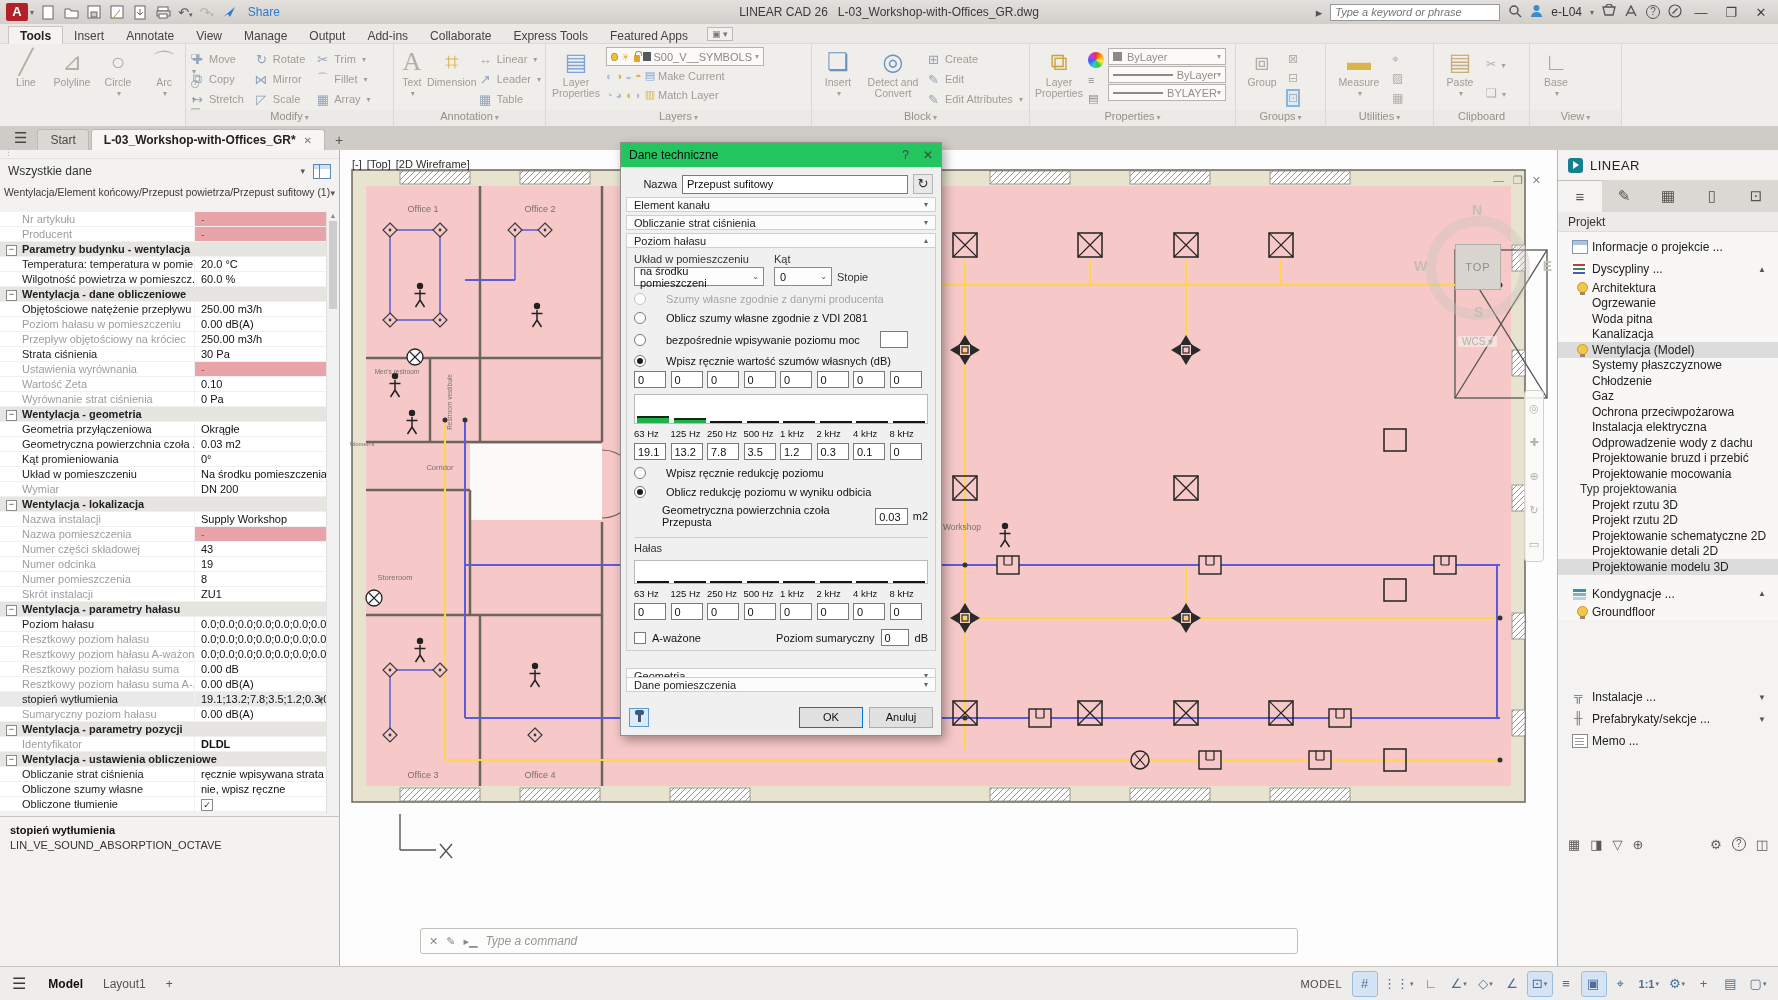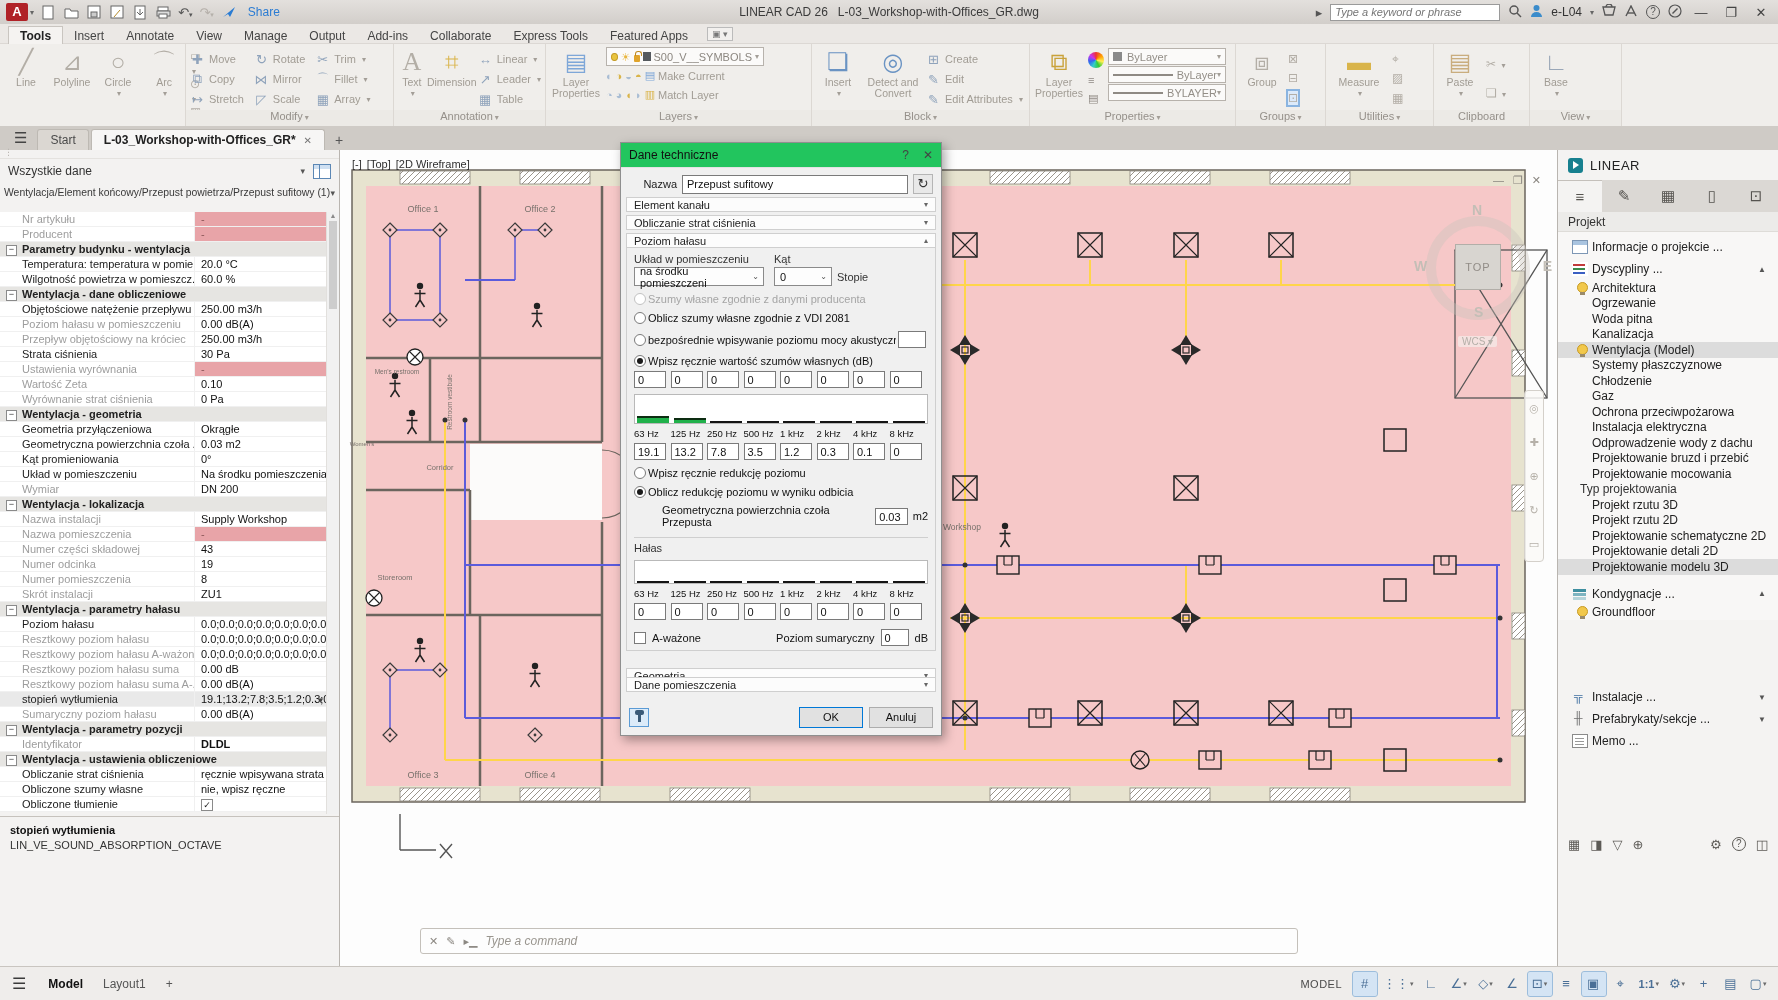--- a/index.html
+++ b/index.html
@@ -121,21 +121,21 @@
   .dlab{width:48px;text-align:right;color:#222}
   .dinput{flex:1;height:19px;border:1px solid #7a7a7a;background:#fff;padding:0 4px;font-size:11px;font-family:inherit;color:#111}
   .drefresh{width:20px;height:20px;border:1px solid #b5b5b5;background:#e8e8e8;text-align:center;line-height:18px;color:#333;font-size:13px}
   .dsec{height:15px;margin:3px 5px 0;background:#fcfcfc;border:1px solid #cfcfcf;display:flex;align-items:center;padding:0 7px;color:#222}
   .dsec .dsd{margin-left:auto;font-size:8px;color:#666}
   .dgrp{margin:0 5px;border:1px solid #cfcfcf;border-top:none;background:#f0f0f0;padding:5px 7px 4px}
   .dcombos{display:flex;gap:10px}
   .dcb{display:flex;flex-direction:column;gap:2px}
   .dcombo{height:19px;border:1px solid #8a8a8a;background:#fdfdfd;display:flex;align-items:center;padding:0 2px 0 5px;color:#111}
   .dcombo .ca{margin-left:auto;font-size:8px;color:#555;padding:0 2px}
-  .drad{display:flex;align-items:center;gap:2px;margin-top:7px;color:#111}
+  .drad{display:flex;align-items:center;gap:20px;margin-top:7px;color:#111}
   .rdot{width:12px;height:12px;flex:0 0 12px;border:1px solid #7a7a7a;border-radius:50%;background:#fff;position:relative}
   .rdot.on::after{content:"";position:absolute;left:2px;top:2px;width:6px;height:6px;border-radius:50%;background:#1a1a1a}
   .drad.dis{color:#a5a5a5}.drad.dis .rdot{border-color:#c2c2c2}
   .dfr{display:flex;gap:4.5px;margin-top:4px}
   .dfi{width:32px;height:17px;border:1px solid #7a7a7a;background:#fff;padding:0 3px;line-height:16px;color:#111;overflow:hidden}
   .dfl{width:32px;font-size:9.5px;color:#111;white-space:nowrap;overflow:visible}
   .bars{display:flex;gap:4.5px;align-items:flex-end;height:30px;background:#fff;border:1px solid #b9b9b9;margin-top:6px;padding:0 2px}
   .bars.small{height:24px}
   .barcol{width:32px;display:flex;align-items:flex-end}
   .bar{width:100%;background:#141414}

